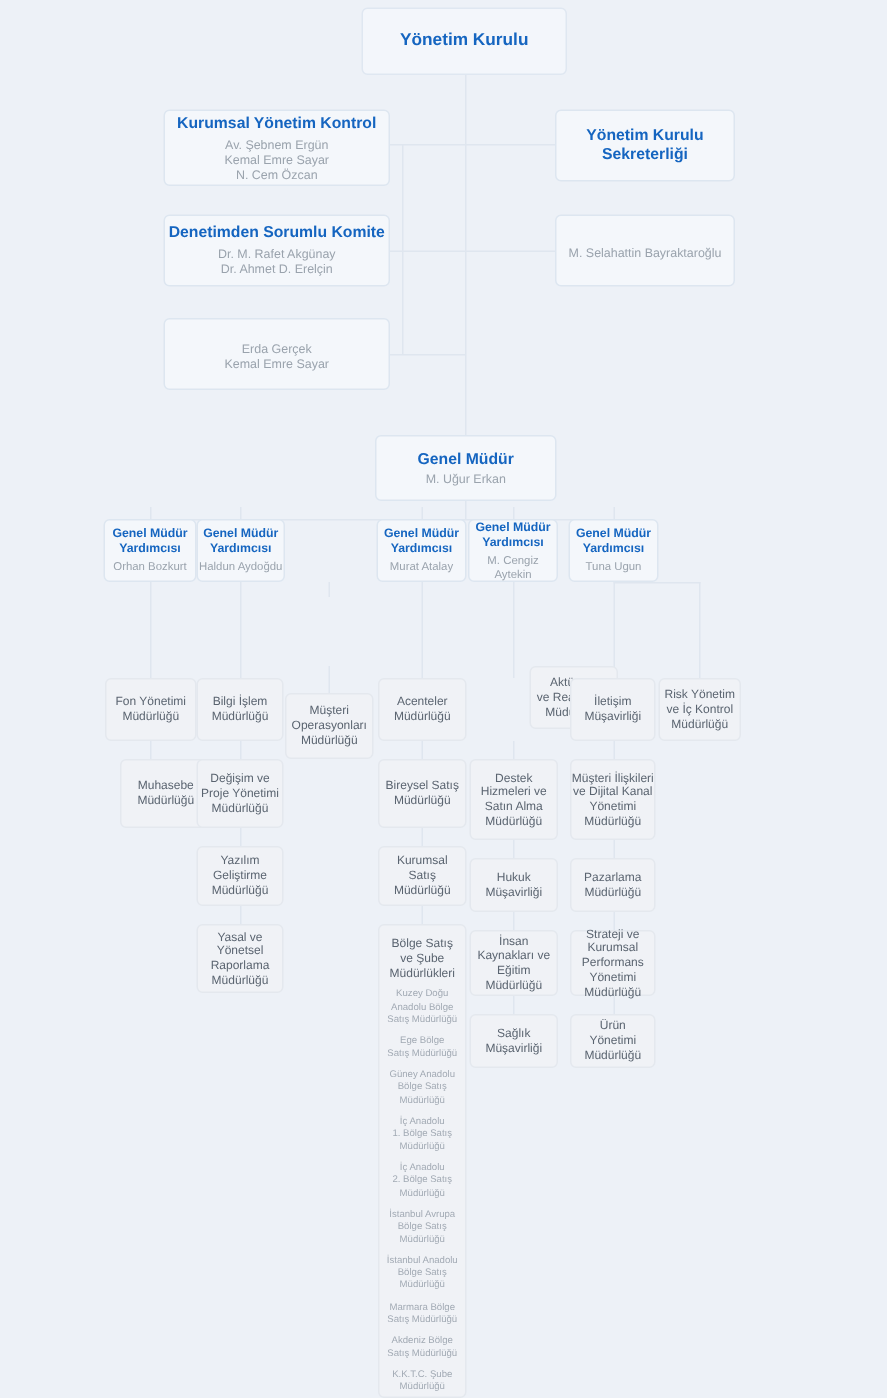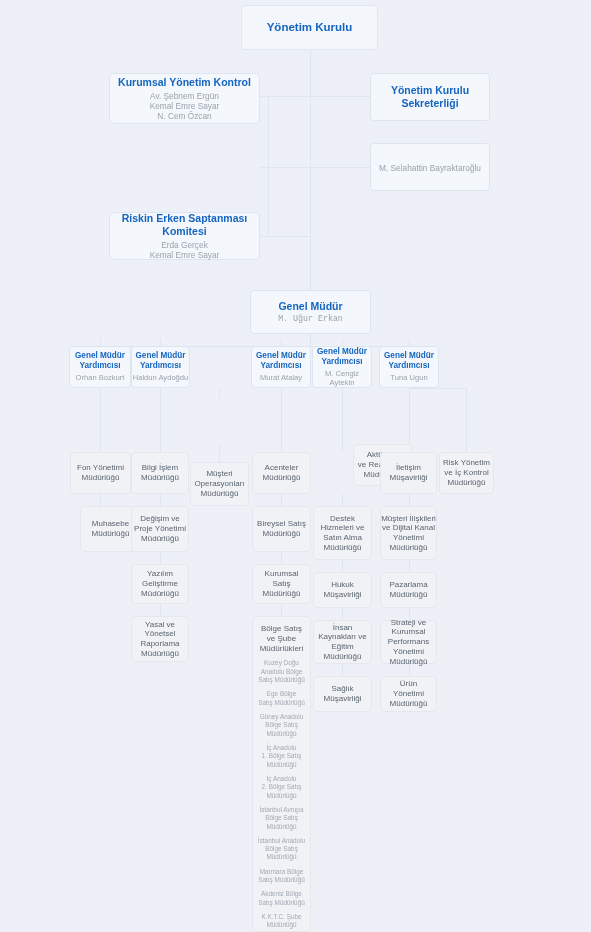--- a/index.html
+++ b/index.html
@@ -36,21 +36,21 @@
   
   .lvl-top{background:#f4f7fb;border-color:#dde6f0;}
   .lvl-top .t{font-size:10.5px;}
   .lvl-top .s{font-size:8.3px;margin-top:2px;}
 
   .lvl-board{background:#f3f6fb;border-color:#dfe7f1;}
   .lvl-board .t{font-size:11.5px;}
 
   .lvl-gm{background:#f4f7fb;border-color:#dde6f0;}
   .lvl-gm .t{font-size:10.5px;}
-  .lvl-gm .s{font-size:8.3px;margin-top:2px;font-family:Liberation Mono, monospace;}
+  .lvl-gm .s{font-size:8.3px;margin-top:2px;}
 
   .lvl-vp{background:#f4f7fb;border-color:#dde6f0;}
   .lvl-vp .t{font-size:8.2px;}
   .lvl-vp .s{font-size:7.6px;margin-top:2px;}
 
   
   .lvl-dept{background:#f0f2f6;border-color:#e4e8ee;}
   .lvl-dept .t{color:#5a6470;font-weight:normal;font-size:8px;}
 
   .lvl-list{background:#f0f2f6;border-color:#e4e8ee;
@@ -109,23 +109,27 @@
     <div class="t">Yönetim Kurulu</div>
   </div>
 
   <div class="box lvl-top" style="left:109px;top:73px;width:151px;height:51px;">
     <div class="t">Kurumsal Yönetim Kontrol</div>
     <div class="s" style="white-space: pre-line;">Av. Şebnem Ergün
 Kemal Emre Sayar
 N. Cem Özcan</div>
   </div>
 
+  <div class="box lvl-top" style="left:109px;top:143px;width:151px;height:48px;">
+    <div class="t">Denetimden Sorumlu Komite</div>
+    <div class="s" style="white-space: pre-line;">Dr. M. Rafet Akgünay
+Dr. Ahmet D. Erelçin</div>
+  </div>
 
   <div class="box lvl-top" style="left:109px;top:212px;width:151px;height:48px;">
-    <div class="t">Riskin Erken Saptanması Komitesi</div>
     <div class="s" style="white-space: pre-line;">Erda Gerçek
 Kemal Emre Sayar</div>
   </div>
 
   <div class="box lvl-top" style="left:370px;top:73px;width:120px;height:48px;">
     <div class="t" style="white-space: pre-line;">Yönetim Kurulu
 Sekreterliği</div>
   </div>
 
   <div class="box lvl-top" style="left:370px;top:143px;width:120px;height:48px;">

